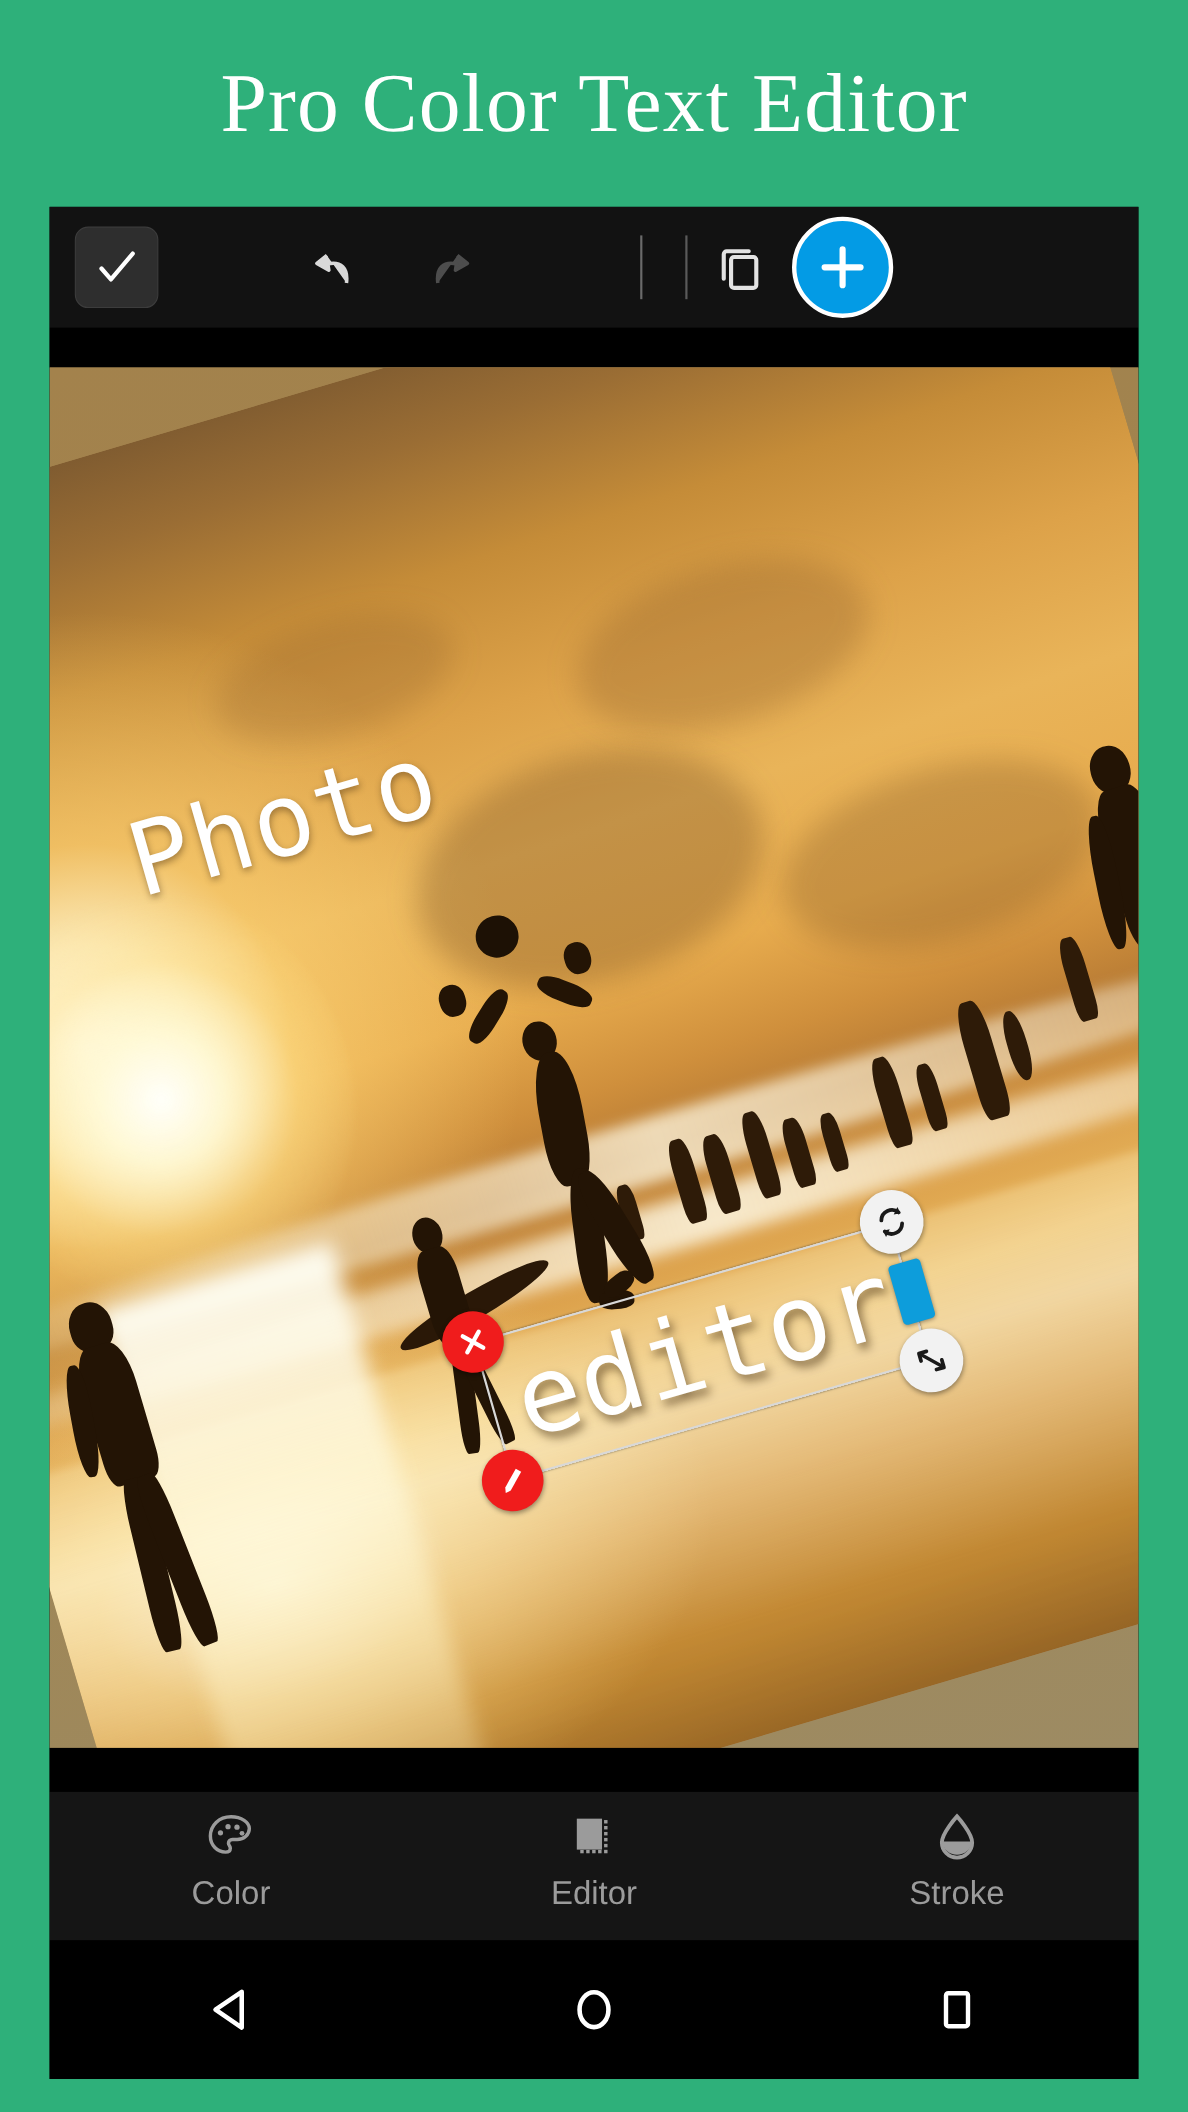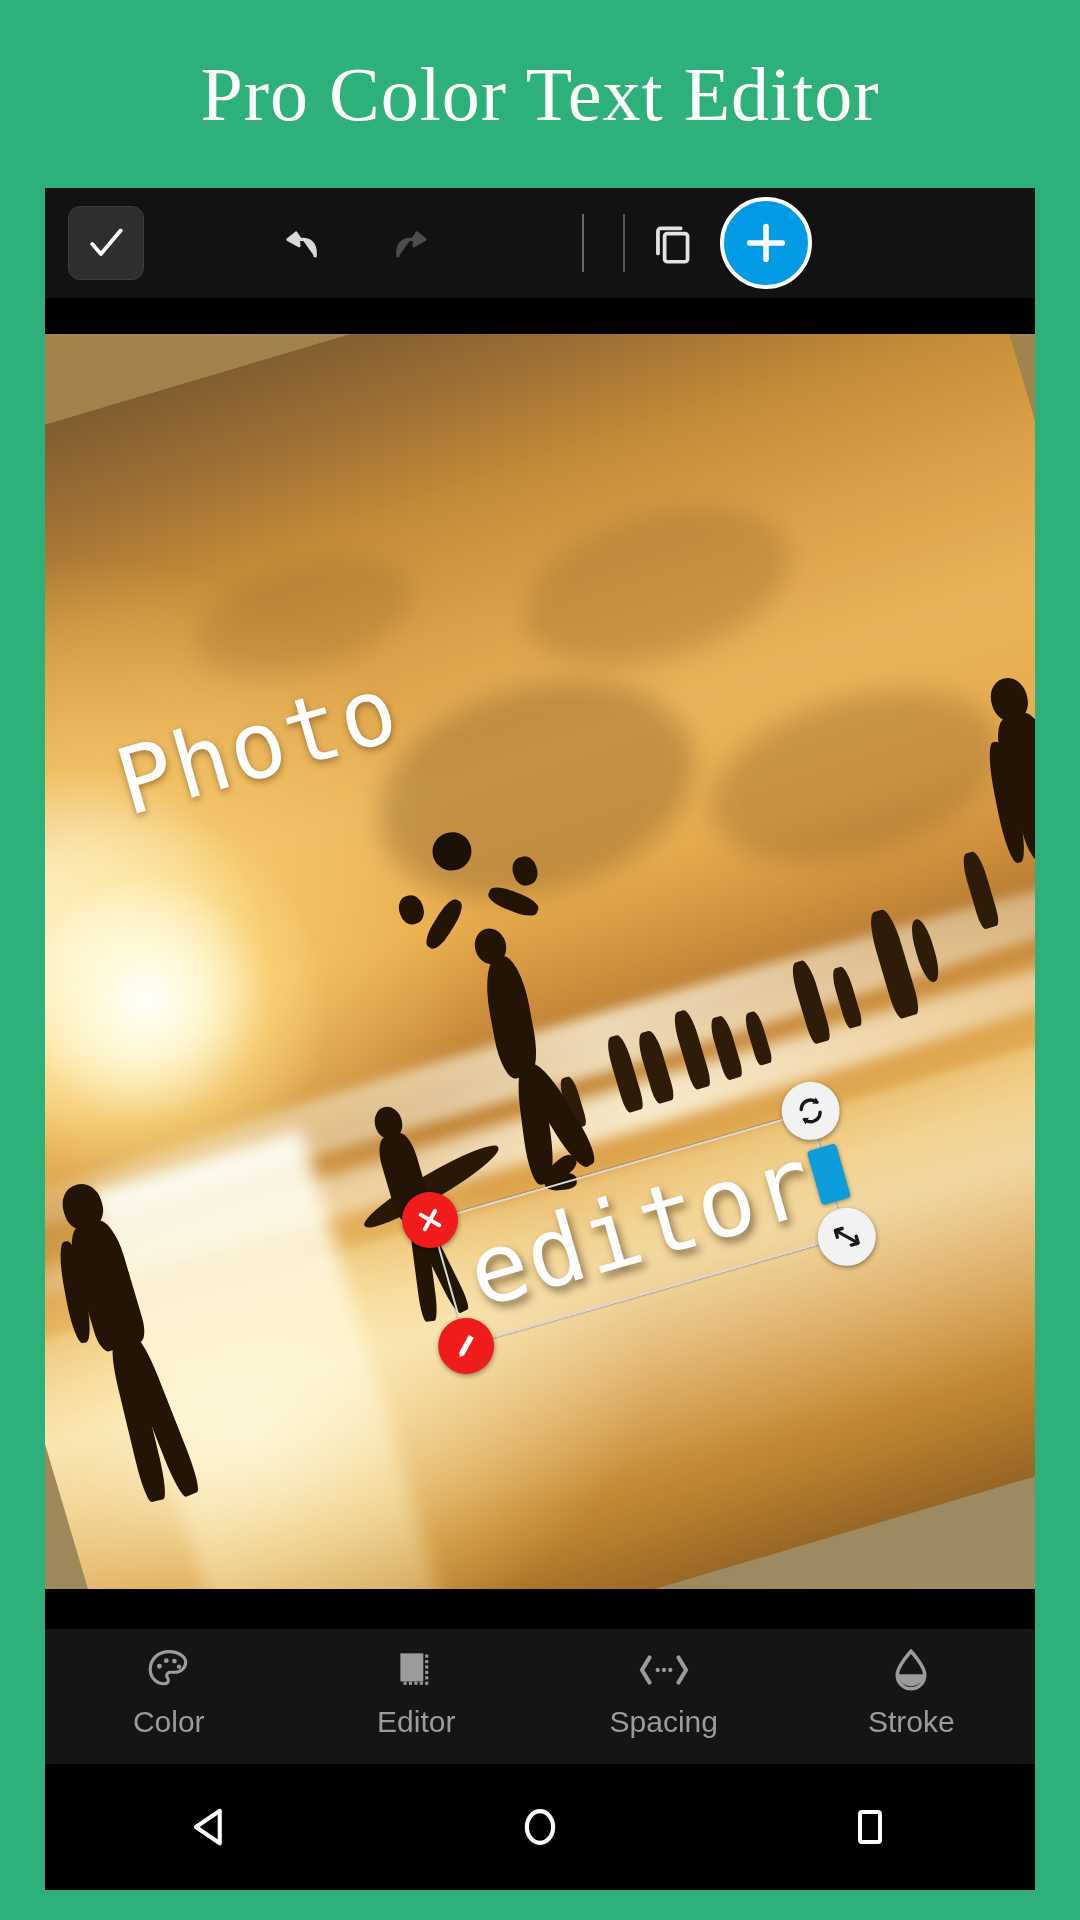--- a/index.html
+++ b/index.html
@@ -429,32 +429,20 @@
             <rect x="13.8" y="17.6" width="1.5" height="1.5"></rect>
               <rect x="11.2" y="17.6" width="1.5" height="1.5"></rect>
             <rect x="8.6" y="17.6" width="1.5" height="1.5"></rect>
               <rect x="6.0" y="17.6" width="1.5" height="1.5"></rect>
           </g>
         </svg>
       </div>
       <div class="tool-label">Editor</div>
     </div>
 
-    <div class="tool">
-      <div class="tool-icon">
-        <svg width="54" height="54" viewBox="0 0 24 24">
-          <path d="M5.6 6.4 L2.2 12 L5.6 17.6" fill="none" stroke="#9b9b9b" stroke-width="1.8" stroke-linecap="round" stroke-linejoin="round"></path>
-          <path d="M18.4 6.4 L21.8 12 L18.4 17.6" fill="none" stroke="#9b9b9b" stroke-width="1.8" stroke-linecap="round" stroke-linejoin="round"></path>
-          <circle cx="9.2" cy="12" r="0.95" fill="#9b9b9b"></circle>
-          <circle cx="12" cy="12" r="0.95" fill="#9b9b9b"></circle>
-          <circle cx="14.8" cy="12" r="0.95" fill="#9b9b9b"></circle>
-        </svg>
-      </div>
-      <div class="tool-label">Spacing</div>
-    </div>
 
     <div class="tool">
       <div class="tool-icon">
         <svg width="50" height="50" viewBox="0 0 24 24">
           <path d="M12 3 C12 3 5.4 10.2 5.4 14.4 A6.6 6.6 0 0 0 18.6 14.4 C18.6 10.2 12 3 12 3 Z" fill="none" stroke="#9b9b9b" stroke-width="1.7"></path>
           <path d="M5.45 14 A6.6 6.6 0 0 0 18.55 14 Z" fill="#9b9b9b"></path>
         </svg>
       </div>
       <div class="tool-label">Stroke</div>
     </div>

